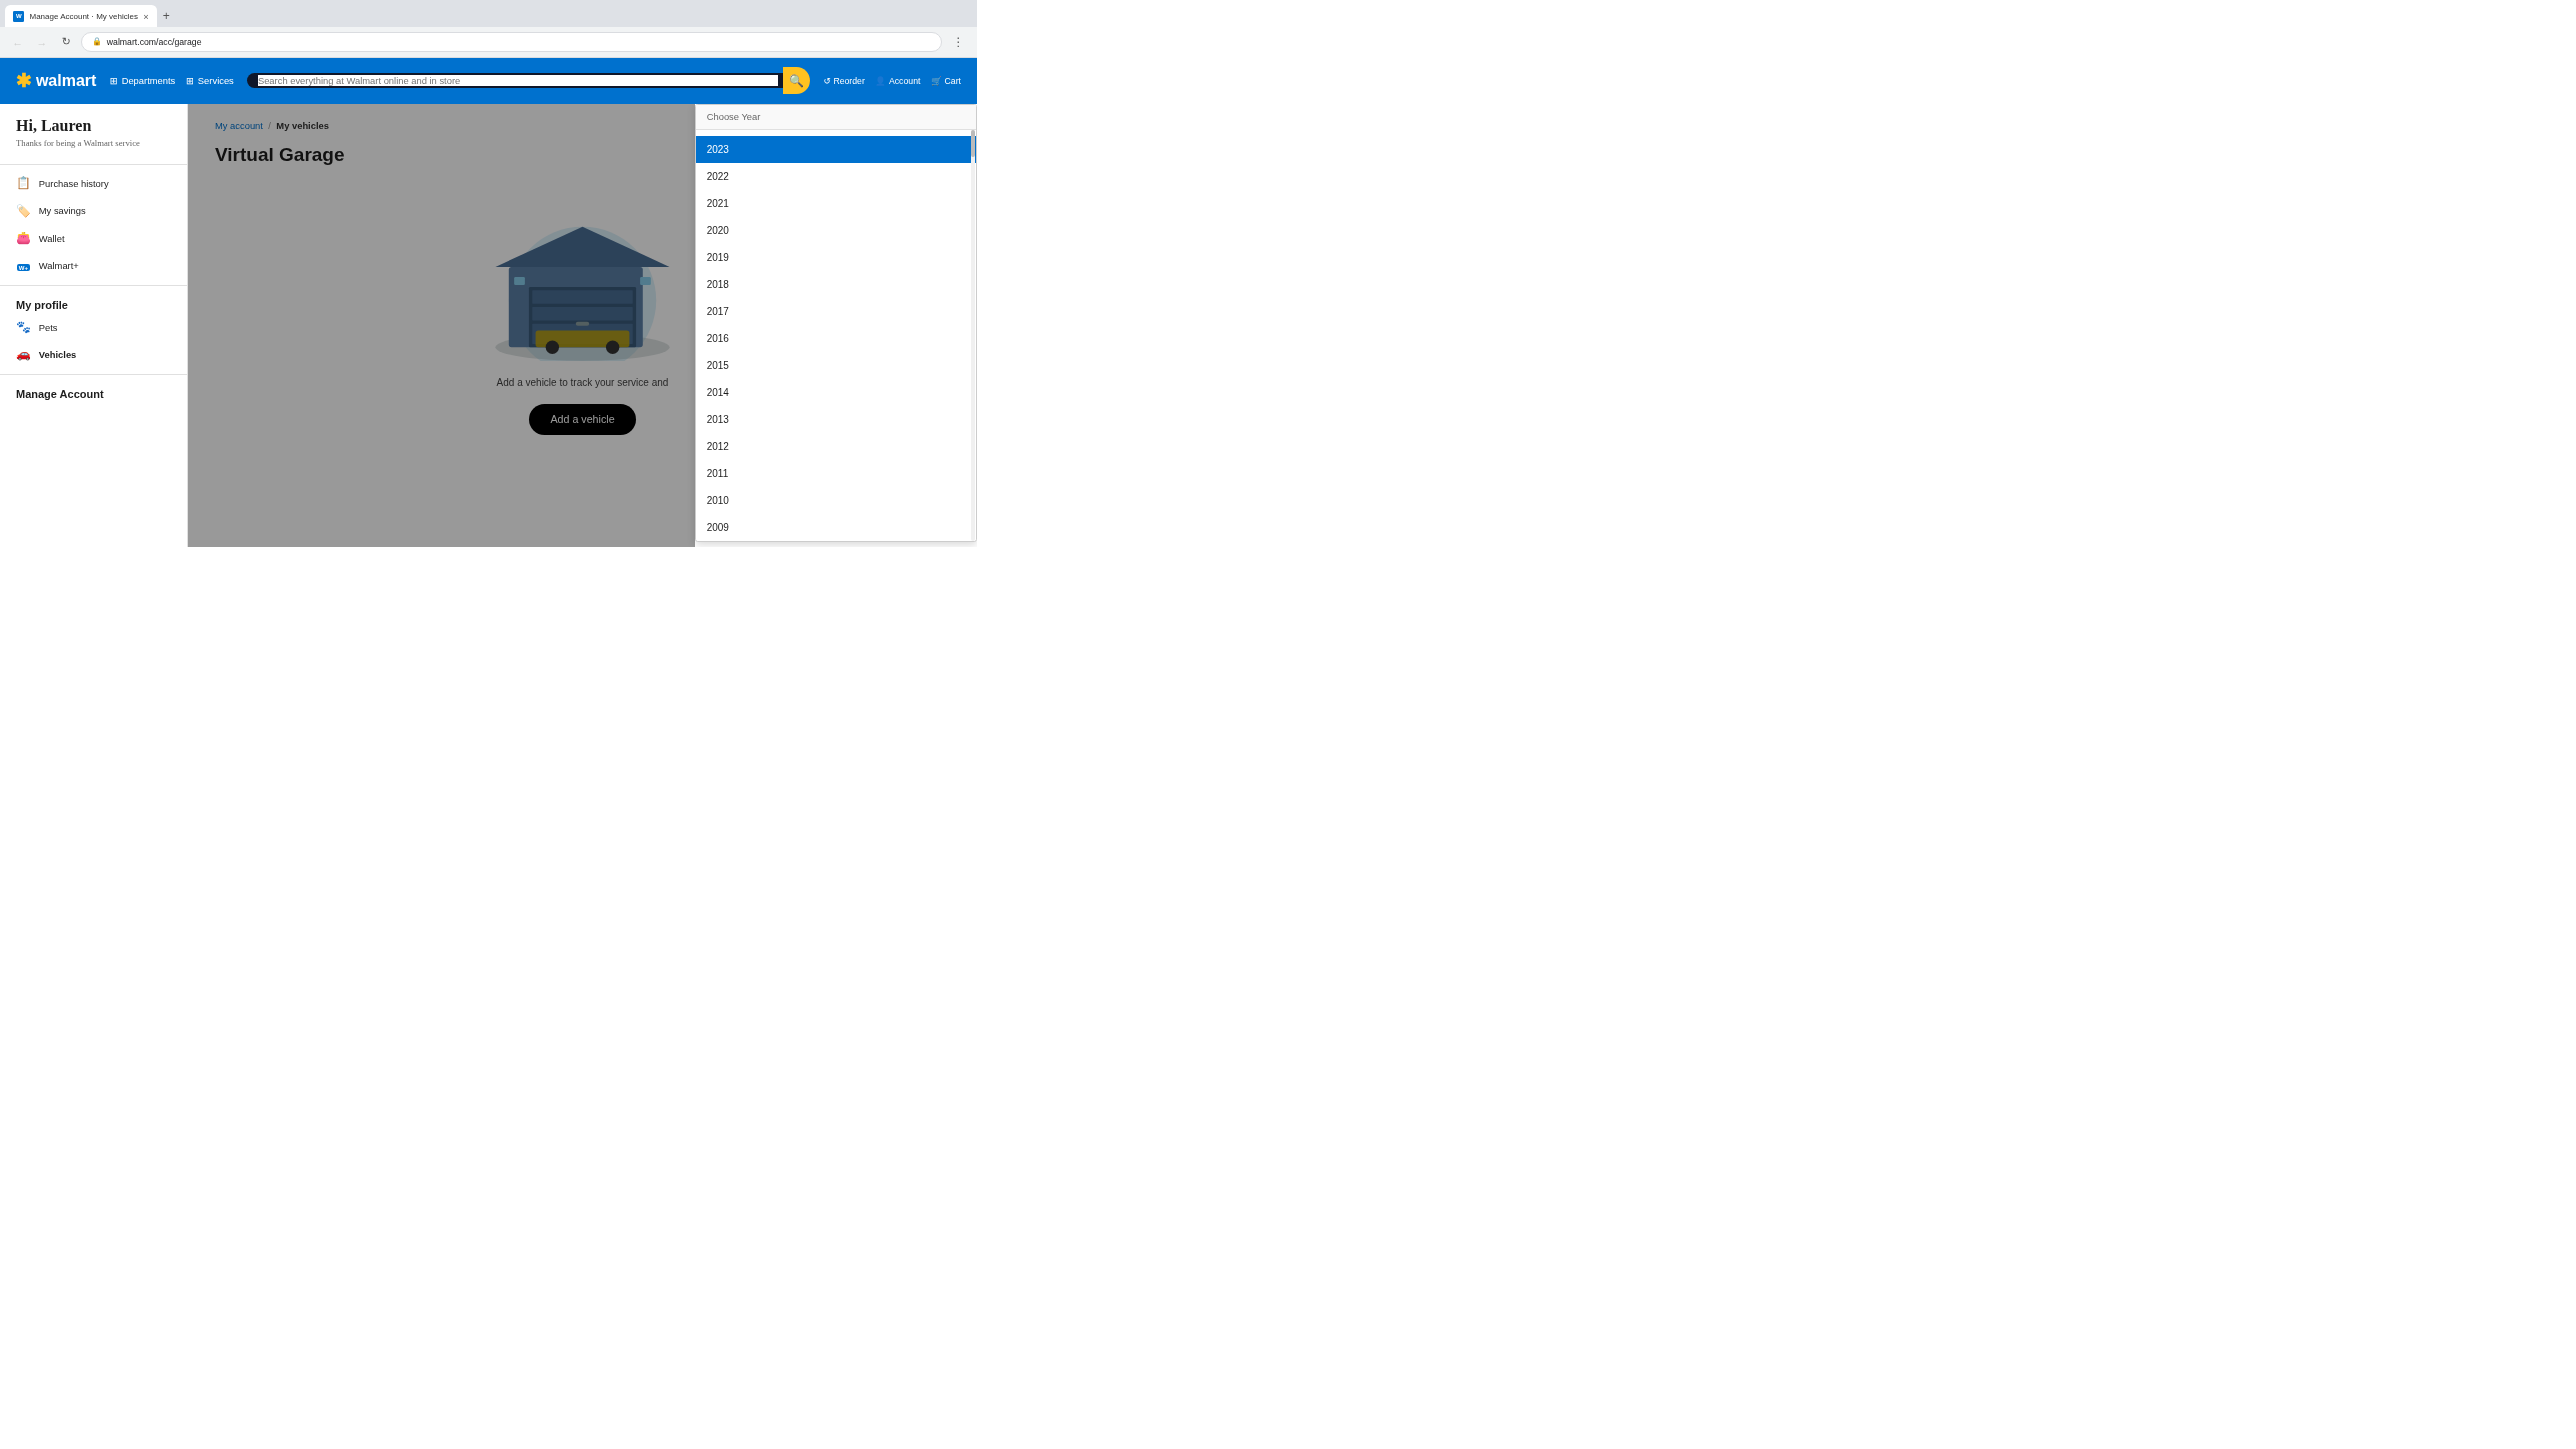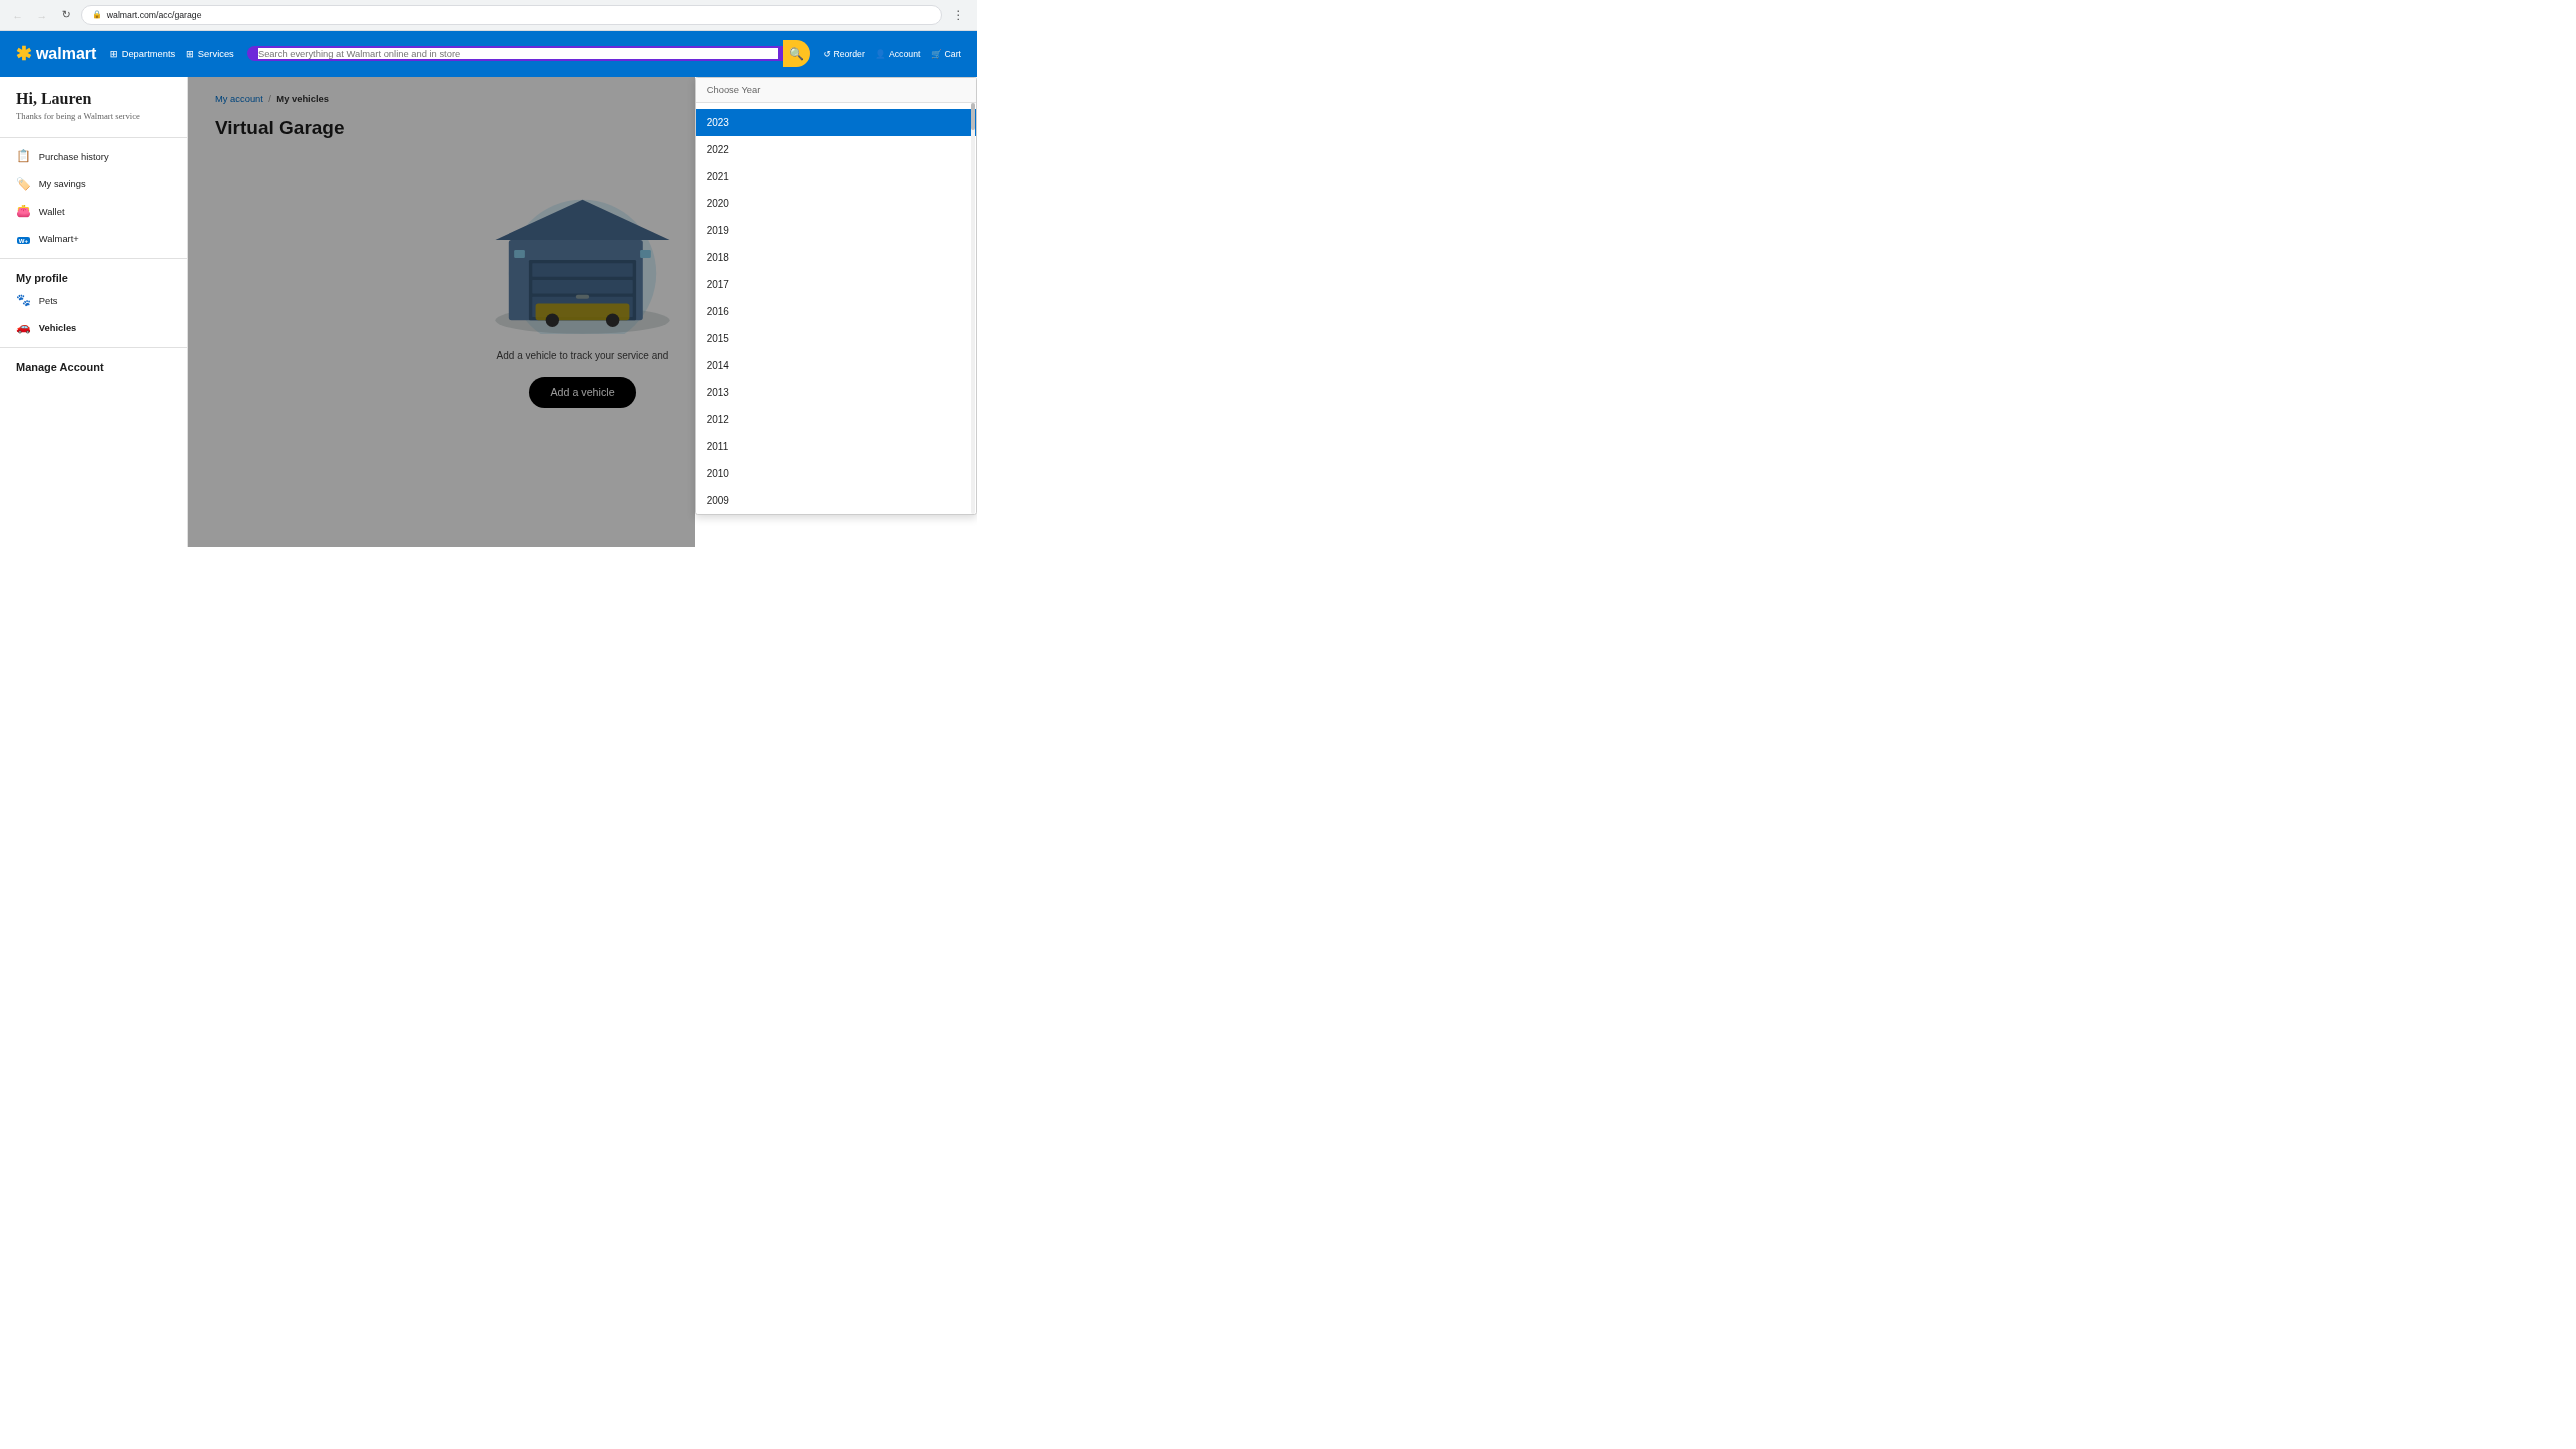--- a/index.html
+++ b/index.html
@@ -98,21 +98,21 @@
     .header-nav { display: flex; gap: 10.7px; align-items: center; }
     .header-nav-item {
       color: #fff;
       display: flex; align-items: center; gap: 4px;
       font-size: 9.4px;
       cursor: pointer;
       white-space: nowrap;
     }
     .search-bar {
       flex: 1;
-      background: #6d28d9;
+      background: #0f172a;
       border-radius: 16px;
       display: flex;
       align-items: center;
       padding: 0 10.7px;
       height: 15px;
       gap: 5.4px;
     }
     .search-input { flex: 1; border: none; outline: none; font-size: 9.4px; color: #666; }
     .search-btn { background: #ffc220; border: none; border-radius: 0 16px 16px 0; width: 27px; height: 27px; display: flex; align-items: center; justify-content: center; cursor: pointer; margin-right: -10.7px; font-size: 12px; }
     .header-actions { display: flex; gap: 10.7px; align-items: center; }
@@ -253,20 +253,28 @@
       background: #bbb;
       border-radius: 2px;
       position: absolute;
       top: 0;
     }
   </style>
 </head>
 <body>
 
 <div class="browser-chrome">
+  <div class="tab-bar">
+    <div class="browser-tab">
+      <div class="tab-favicon">W</div>
+      <span class="tab-title">Manage Account · My vehicles</span>
+      <span class="tab-close">×</span>
+    </div>
+    <div class="tab-new">+</div>
+  </div>
   <div class="browser-nav">
     <div class="nav-btn disabled">←</div>
     <div class="nav-btn disabled">→</div>
     <div class="nav-btn">↻</div>
     <div class="address-bar">
       <span class="address-lock">🔒</span>
       <span class="address-text">walmart.com/acc/garage</span>
     </div>
     <div class="nav-actions">
       <div class="nav-action-btn">⋮</div>

